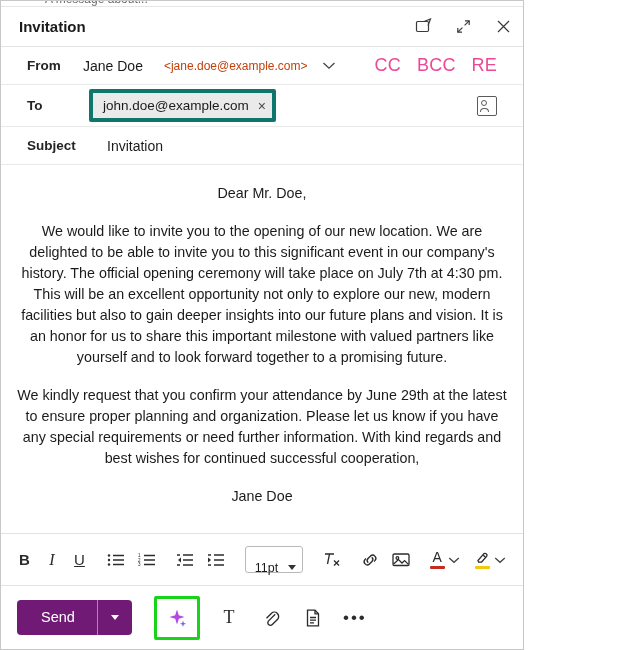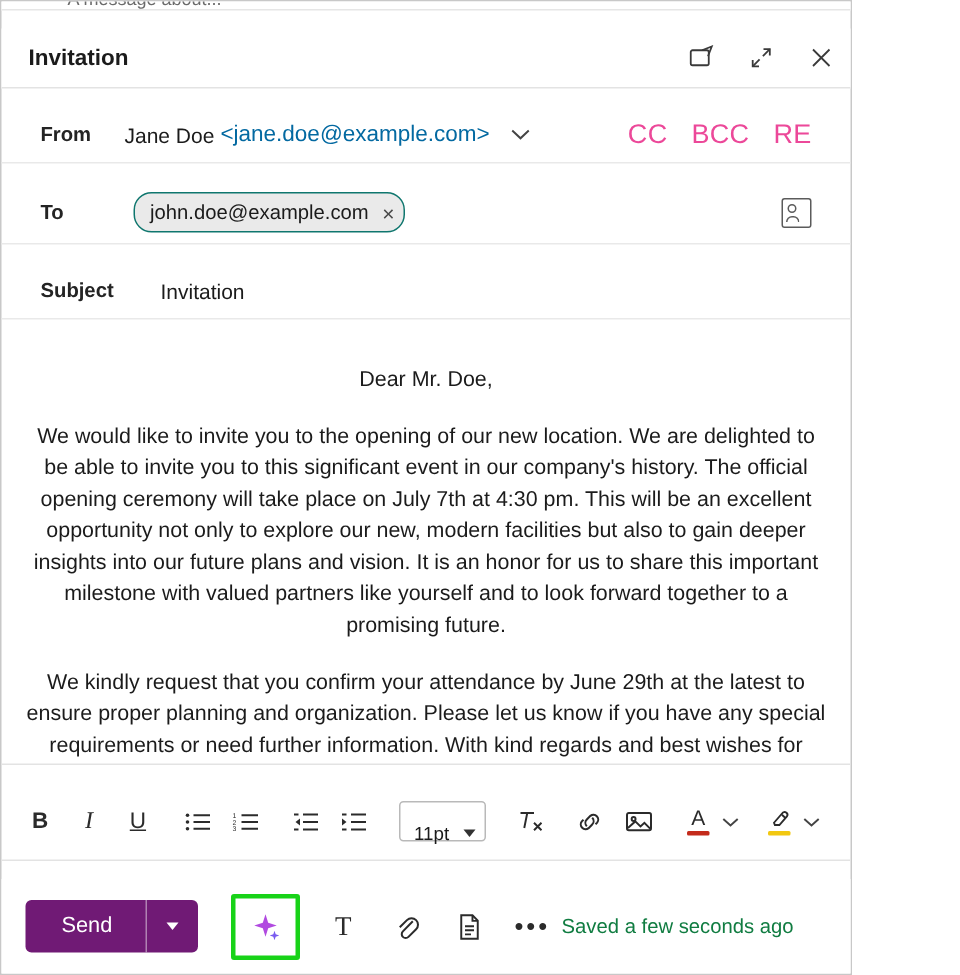--- a/index.html
+++ b/index.html
@@ -10,28 +10,27 @@
     width: 640px;
     height: 650px;
     background: #ffffff;
     font-family: "Liberation Sans", sans-serif;
     font-size: 14px;
     color: #1b1b1b;
     overflow: hidden;
   }
   .window {
     position: relative;
-    width: 568px;
+    width: 524px;
     height: 650px;
     box-sizing: border-box;
     border: 1px solid #c8c8c8;
     background: #ffffff;
     display: flex;
     flex-direction: column;
-    gap: 12px;
   }
   
   .behind-strip {
     height: 5px;
     background: #ffffff;
     border-bottom: 1px solid #e6e6e6;
     position: relative;
     overflow: hidden;
     flex: none;
   }
@@ -79,21 +78,21 @@
     box-sizing: border-box;
   }
   .row .lbl {
     width: 56px;
     flex: none;
     font-weight: bold;
     font-size: 13.5px;
     color: #242424;
   }
   .from-name { font-size: 14px; color: #1b1b1b; }
-  .from-addr { font-size: 15px; color: #0369a1; margin-left: 4px; }
+  .from-addr { font-size: 12px; color: #c2410c; margin-left: 21px; }
   .chev {
     margin-left: 14px;
     color: #444;
     display: inline-flex;
     align-items: center;
   }
   .row .right {
     margin-left: auto;
     display: flex;
     align-items: center;
@@ -104,22 +103,22 @@
     color: #ec4899;
     letter-spacing: .2px;
   }
 
   
   .to-row { min-height: 42px; }
   .pill {
     display: inline-flex;
     align-items: center;
     background: #eaeaea;
-    border: 1px solid #0f766e;
-    border-radius: 12px;
+    border: 4px solid #0f766e;
+    border-radius: 2px;
     height: 25px;
     padding: 0 6px 0 10px;
     font-size: 13.5px;
     color: #1b1b1b;
     margin-left: 6px;
   }
   .pill .x {
     margin-left: 9px;
     font-size: 14px;
     color: #4a4a4a;
@@ -500,16 +499,15 @@
     <span class="abtn" style="margin-left:8px;">
       <svg width="18" height="20" viewBox="0 0 18 20" fill="none" stroke="#2b2b2b" stroke-width="1.3">
         <path d="M3.5 2.2 H11 L14.5 5.7 V17.8 H3.5 Z"></path>
         <path d="M11 2.2 V5.9 H14.5"></path>
         <path d="M6 9.5 H12 M6 12.2 H12 M6 14.9 H10"></path>
       </svg>
     </span>
 
     <span class="abtn dots" style="margin-left:8px;">•••</span>
 
-    <span class="saved">Saved a few seconds ago</span>
   </div>
 
 </div>
 
 </body></html>

